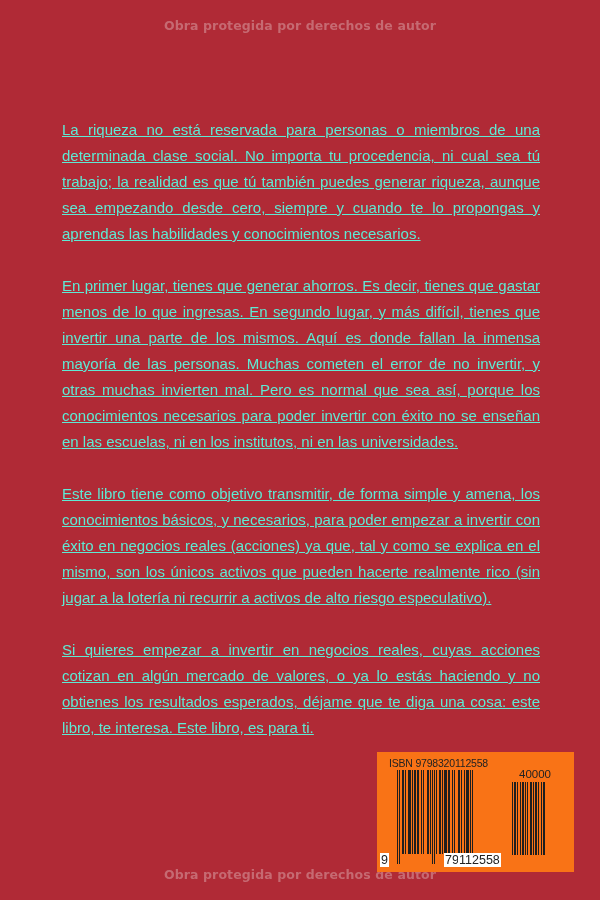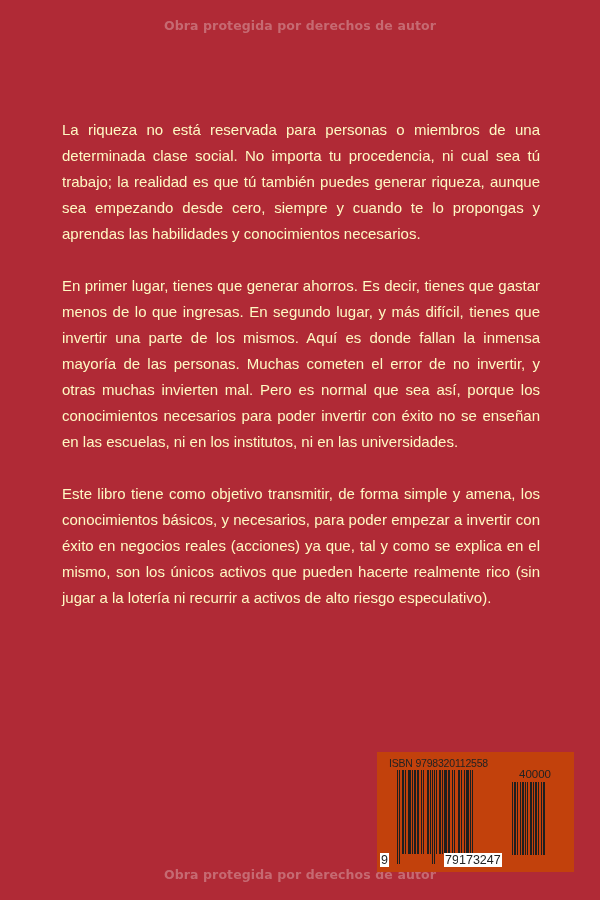--- a/index.html
+++ b/index.html
@@ -26,39 +26,40 @@
       letter-spacing: 0.1px;
     }
     .watermark.top { top: 18px; }
     .watermark.bottom { top: 867px; z-index: 1; }
 
     .blurb {
       position: absolute;
       left: 62px;
       top: 117px;
       width: 478px;
-      color: #fef9c3;
+      color: #5eead4;
       font-size: 15px;
       line-height: 26px;
+      text-decoration: underline;
     }
     .blurb p {
       margin: 0 0 26px 0;
       text-align: justify;
       text-align-last: left;
     }
     .blurb p:nth-child(1) { margin-bottom: 26px; }
     .blurb p:nth-child(2) { margin-top: 8px; }
 
     .barcode-box {
       position: absolute;
       left: 377px;
       top: 752px;
       width: 197px;
       height: 120px;
-      background: #c2410c;
+      background: #f97316;
       z-index: 2;
     }
     .isbn-text {
       position: absolute;
       left: 12px;
       top: 5px;
       font-size: 10.5px;
       color: #222;
       letter-spacing: -0.2px;
     }
@@ -105,20 +106,21 @@
   </style>
 </head>
 <body>
 
 <div class="watermark top">Obra protegida por derechos de autor</div>
 
 <div class="blurb">
   <p>La riqueza no está reservada para personas o miembros de una determinada clase social. No importa tu procedencia, ni cual sea tú trabajo; la realidad es que tú también puedes generar riqueza, aunque sea empezando desde cero, siempre y cuando te lo propongas y aprendas las habilidades y conocimientos necesarios.</p>
   <p>En primer lugar, tienes que generar ahorros. Es decir, tienes que gastar menos de lo que ingresas. En segundo lugar, y más difícil, tienes que invertir una parte de los mismos. Aquí es donde fallan la inmensa mayoría de las personas. Muchas cometen el error de no invertir, y otras muchas invierten mal. Pero es normal que sea así, porque los conocimientos necesarios para poder invertir con éxito no se enseñan en las escuelas, ni en los institutos, ni en las universidades.</p>
   <p>Este libro tiene como objetivo transmitir, de forma simple y amena, los conocimientos básicos, y necesarios, para poder empezar a invertir con éxito en negocios reales (acciones) ya que, tal y como se explica en el mismo, son los únicos activos que pueden hacerte realmente rico (sin jugar a la lotería ni recurrir a activos de alto riesgo especulativo).</p>
+  <p>Si quieres empezar a invertir en negocios reales, cuyas acciones cotizan en algún mercado de valores, o ya lo estás haciendo y no obtienes los resultados esperados, déjame que te diga una cosa: este libro, te interesa. Este libro, es para ti.</p>
 </div>
 
 <div class="barcode-box">
   <div class="isbn-text">ISBN 9798320112558</div>
   <div class="bars-main" id="bars-main">
       <span class="bar" style="width: 1px; height: 100%;"></span>
       <span style="display: inline-block; width: 1px;"></span>
       <span class="bar" style="width: 1px; height: 100%;"></span>
       <span style="display: inline-block; width: 2px;"></span>
       <span class="bar" style="width: 2px; height: calc(100% - 10px);"></span>
@@ -195,16 +197,16 @@
       <span class="bar" style="width: 2px; height: 100%;"></span>
       <span style="display: inline-block; width: 1px;"></span>
       <span class="bar" style="width: 1px; height: 100%;"></span>
       <span style="display: inline-block; width: 2px;"></span>
       <span class="bar" style="width: 1px; height: 100%;"></span>
       <span style="display: inline-block; width: 1px;"></span>
       <span class="bar" style="width: 2px; height: 100%;"></span>
     </div>
   <span class="digits d-first">9</span>
   <span class="digits d-left">798320</span>
-  <span class="digits d-right">173247</span>
+  <span class="digits d-right">112558</span>
 </div>
 
 <div class="watermark bottom">Obra protegida por derechos de autor</div>
 
 </body></html>

